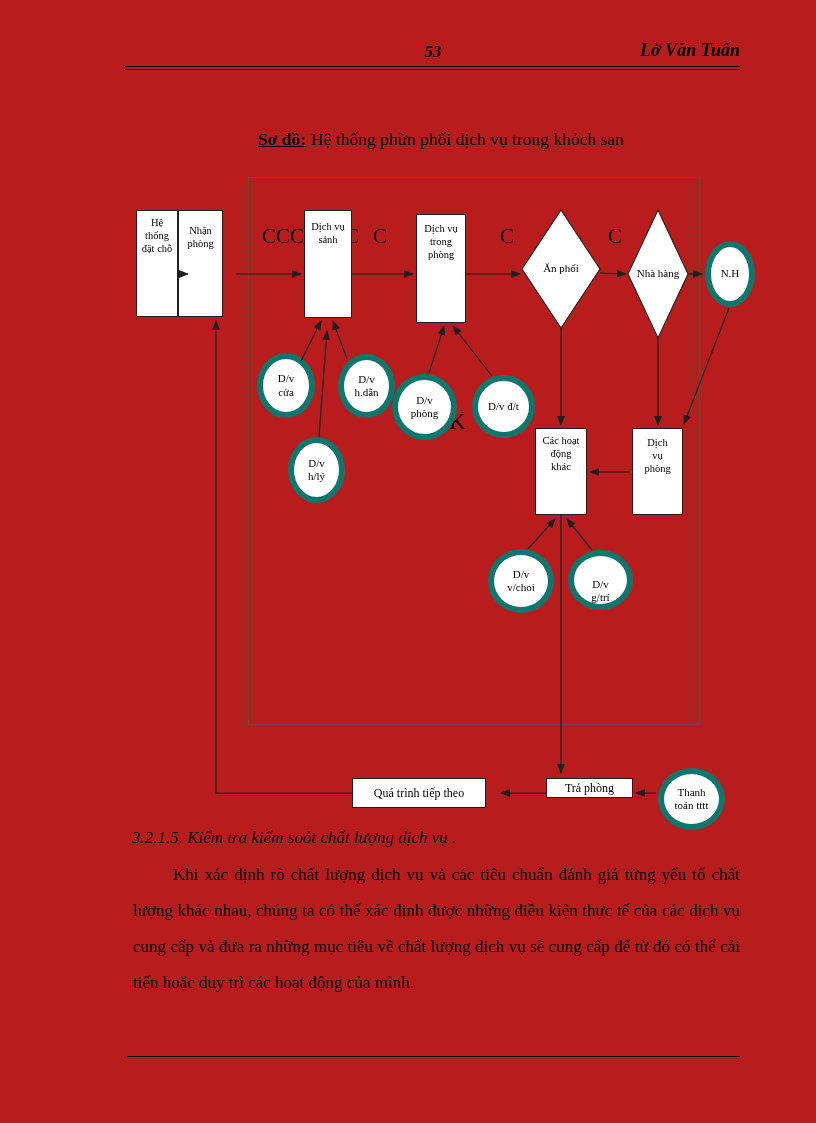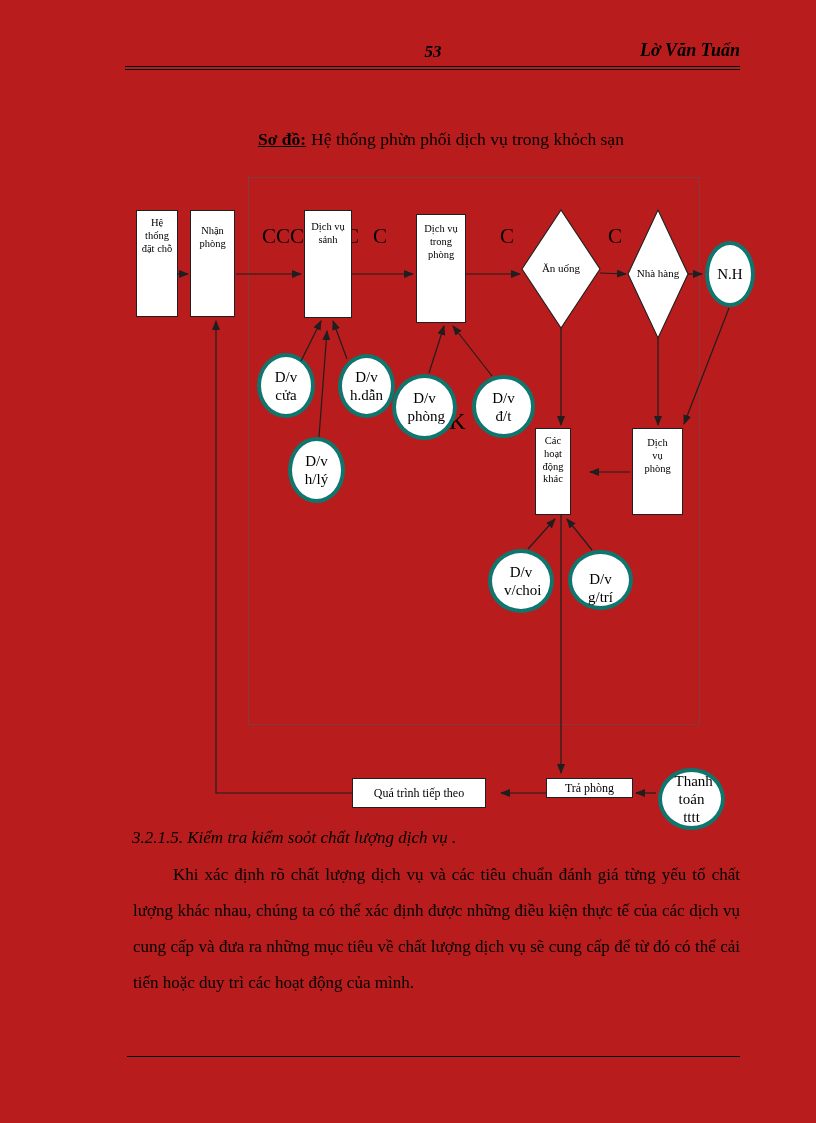--- a/index.html
+++ b/index.html
@@ -21,23 +21,23 @@
   
   .dotted-frame{position:absolute;left:248px;top:177px;width:450px;height:546px;
                 border:1px dotted #555;z-index:0;}
 
   
   .dbox{position:absolute;border:1px solid #1f1f1f;background:#fff;box-sizing:border-box;
         text-align:center;font-size:10.5px;line-height:1.22;z-index:2;}
   .bbox{display:flex;align-items:center;justify-content:center;font-size:12px;}
 
   
-  .circle{position:absolute;border:4px solid #0f766e;border-radius:50%;background:#fff;
+  .circle{position:absolute;border:6px solid #0f766e;border-radius:50%;background:#fff;
           display:flex;align-items:center;justify-content:center;text-align:center;
-          font-size:15px;line-height:1.2;box-sizing:border-box;z-index:2;}
+          font-size:11px;line-height:1.2;box-sizing:border-box;z-index:2;}
   .circle > span{display:inline-block;max-width:34px;}
 
   
   .letter{position:absolute;font-size:21px;letter-spacing:0px;z-index:1;}
   .letter-k{font-size:23px;}
 
   
   .overlay{position:absolute;left:0;top:0;z-index:3;pointer-events:none;}
   .overlay line,.overlay polyline{stroke:#1f1f1f;stroke-width:1.2;fill:none;}
   .diamond{fill:#fff;stroke:#1f1f1f;stroke-width:1.1;}
@@ -66,24 +66,24 @@
   <div class="dotted-frame"></div>
 
   <div class="letter" style="left:262px;top:224px;">CCC</div>
   <div class="letter" style="left:345px;top:224px;">C</div>
   <div class="letter" style="left:373px;top:224px;">C</div>
   <div class="letter" style="left:500px;top:224px;">C</div>
   <div class="letter" style="left:608px;top:224px;">C</div>
   <div class="letter letter-k" style="left:449px;top:409px;">K</div>
 
   <div class="dbox" style="left:136px;top:210px;width:42px;height:107px;padding:6px 3px 0;">Hệ thống đặt chỗ</div>
-  <div class="dbox" style="left:190px;top:210px;width:45px;height:107px;padding:14px 4px 12px;">Nhận phòng</div>
+  <div class="dbox" style="left:178px;top:210px;width:45px;height:107px;padding:14px 4px 12px;">Nhận phòng</div>
   <div class="dbox" style="left:304px;top:210px;width:48px;height:108px;padding:10px 0 0;">Dịch vụ sảnh</div>
   <div class="dbox" style="left:416px;top:214px;width:50px;height:109px;padding:8px 6px 0;">Dịch vụ trong phòng</div>
-  <div class="dbox" style="left:535px;top:428px;width:36px;height:87px;padding:6px 4px 0;">Các hoạt động khác</div>
+  <div class="dbox" style="left:535px;top:428px;width:52px;height:87px;padding:6px 4px 0;">Các hoạt động khác</div>
   <div class="dbox" style="left:632px;top:428px;width:51px;height:87px;padding:8px 8px 0;">Dịch vụ phòng</div>
   <div class="dbox bbox" style="left:352px;top:778px;width:134px;height:30px;">Quá trình tiếp theo</div>
   <div class="dbox bbox" style="left:546px;top:778px;width:87px;height:20px;">Trả phòng</div>
 
   <div class="circle" style="left:705px;top:241px;width:50px;height:66px;">
       <span>N.H</span>
     </div>
   <div class="circle" style="left:257px;top:353px;width:58px;height:65px;">
       <span>D/v cửa</span>
     </div>
@@ -140,21 +140,21 @@
     <line x1="528" y1="549" x2="555" y2="519" marker-end="url(#arr)"></line>
     <line x1="592" y1="550" x2="567" y2="519" marker-end="url(#arr)"></line>
 
     <line x1="561" y1="515" x2="561" y2="773" marker-end="url(#arr)"></line>
     <line x1="656" y1="793" x2="636" y2="793" marker-end="url(#arr)"></line>
     <line x1="546" y1="793" x2="501" y2="793" marker-end="url(#arr)"></line>
 
     <polyline points="352,793 216,793 216,321" marker-end="url(#arr)"></polyline>
   </svg>
 
-  <div class="dlabel" style="left:521px;top:262px;width:80px;">Ăn uống</div>
+  <div class="dlabel" style="left:521px;top:262px;width:80px;">Ăn phối</div>
   <div class="dlabel" style="left:618px;top:267px;width:80px;">Nhà hàng</div>
 
   <div class="sec-heading">3.2.1.5. Kiểm tra kiểm soỏt chất lượng dịch vụ .</div>
   <div class="para">Khi xác định rõ chất lượng dịch vụ và các tiêu chuẩn đánh giá từng yếu tố chất lượng khác nhau, chúng ta có thể xác định được những điều kiện thực tế của các dịch vụ cung cấp và đưa ra những mục tiêu về chất lượng dịch vụ sẽ cung cấp để từ đó có thể cải tiến hoặc duy trì các hoạt động của mình.</div>
 
   <div class="footer-rule"></div>
 
 </div>
 
 </body></html>

